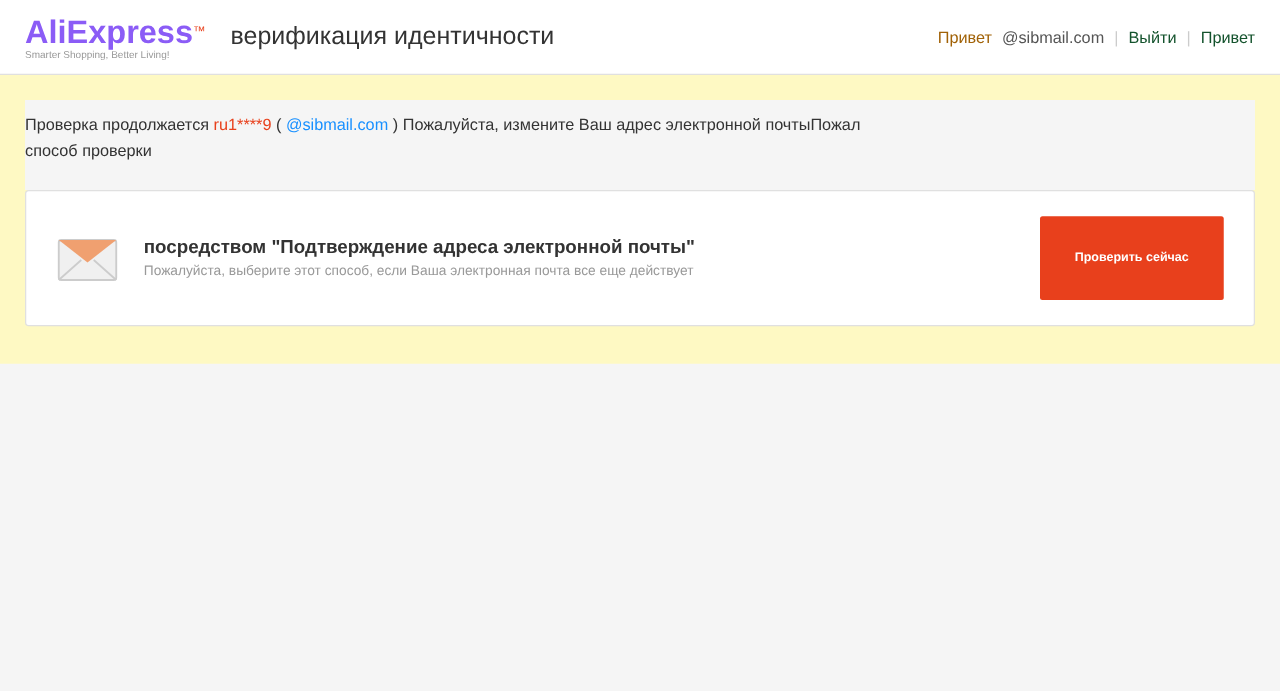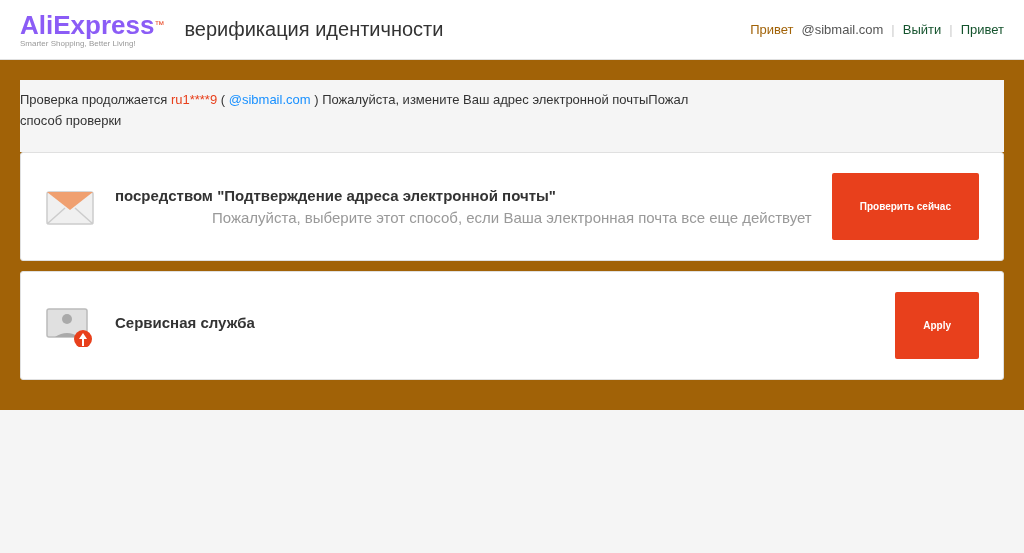--- a/index.html
+++ b/index.html
@@ -54,21 +54,21 @@
     .header-divider { color: #ccc; }
     .header-link {
       color: #14532d;
       text-decoration: none;
       cursor: pointer;
     }
 
     
     .main {
       padding: 20px 20px;
-      background: #a16207;
+      background: #fef9c3;
     }
 
     
     .alert-bar {
       background: #f5f5f5;
       padding: 10px 0 20px 0;
       font-size: 13px;
       color: #333;
       line-height: 1.6;
     }
@@ -102,23 +102,22 @@
     .card-content {
       flex: 1;
     }
     .card-title {
       font-size: 15px;
       font-weight: bold;
       color: #333;
       margin-bottom: 5px;
     }
     .card-subtitle {
-      font-size: 15px;
+      font-size: 11px;
       color: #999;
-      text-align: right;
     }
     .card-btn {
       background: #e8401c;
       color: #fff;
       border: none;
       padding: 28px 28px;
       font-size: 10px;
       font-weight: bold;
       cursor: pointer;
       border-radius: 2px;
@@ -177,34 +176,14 @@
         <line x1="48" y1="38" x2="30" y2="22" stroke="#ccc" stroke-width="1.5"></line>
       </svg>
     </div>
     <div class="card-content">
       <div class="card-title">посредством "Подтверждение адреса электронной почты"</div>
       <div class="card-subtitle">Пожалуйста, выберите этот способ, если Ваша электронная почта все еще действует</div>
     </div>
     <button class="card-btn">Проверить сейчас</button>
   </div>
 
-  <div class="card">
-    <div class="card-icon">
-
-      <svg width="50" height="44" viewBox="0 0 50 44">
-
-        <rect x="2" y="6" width="40" height="28" rx="2" fill="#e0e0e0" stroke="#bbb" stroke-width="1.5"></rect>
-
-        <circle cx="22" cy="16" r="5" fill="#aaa"></circle>
-        <path d="M10 34 Q22 26 34 34" fill="#aaa"></path>
-
-        <circle cx="38" cy="36" r="9" fill="#e8401c"></circle>
-        <polygon points="34,36 38,30 42,36 39,36 39,43 37,43 37,36" fill="#fff"></polygon>
-      </svg>
-    </div>
-    <div class="card-content">
-      <div class="card-title">Сервисная служба</div>
-      <div class="card-subtitle"></div>
-    </div>
-    <button class="card-btn">Apply</button>
-  </div>
 
 </div>
 
 </body></html>

